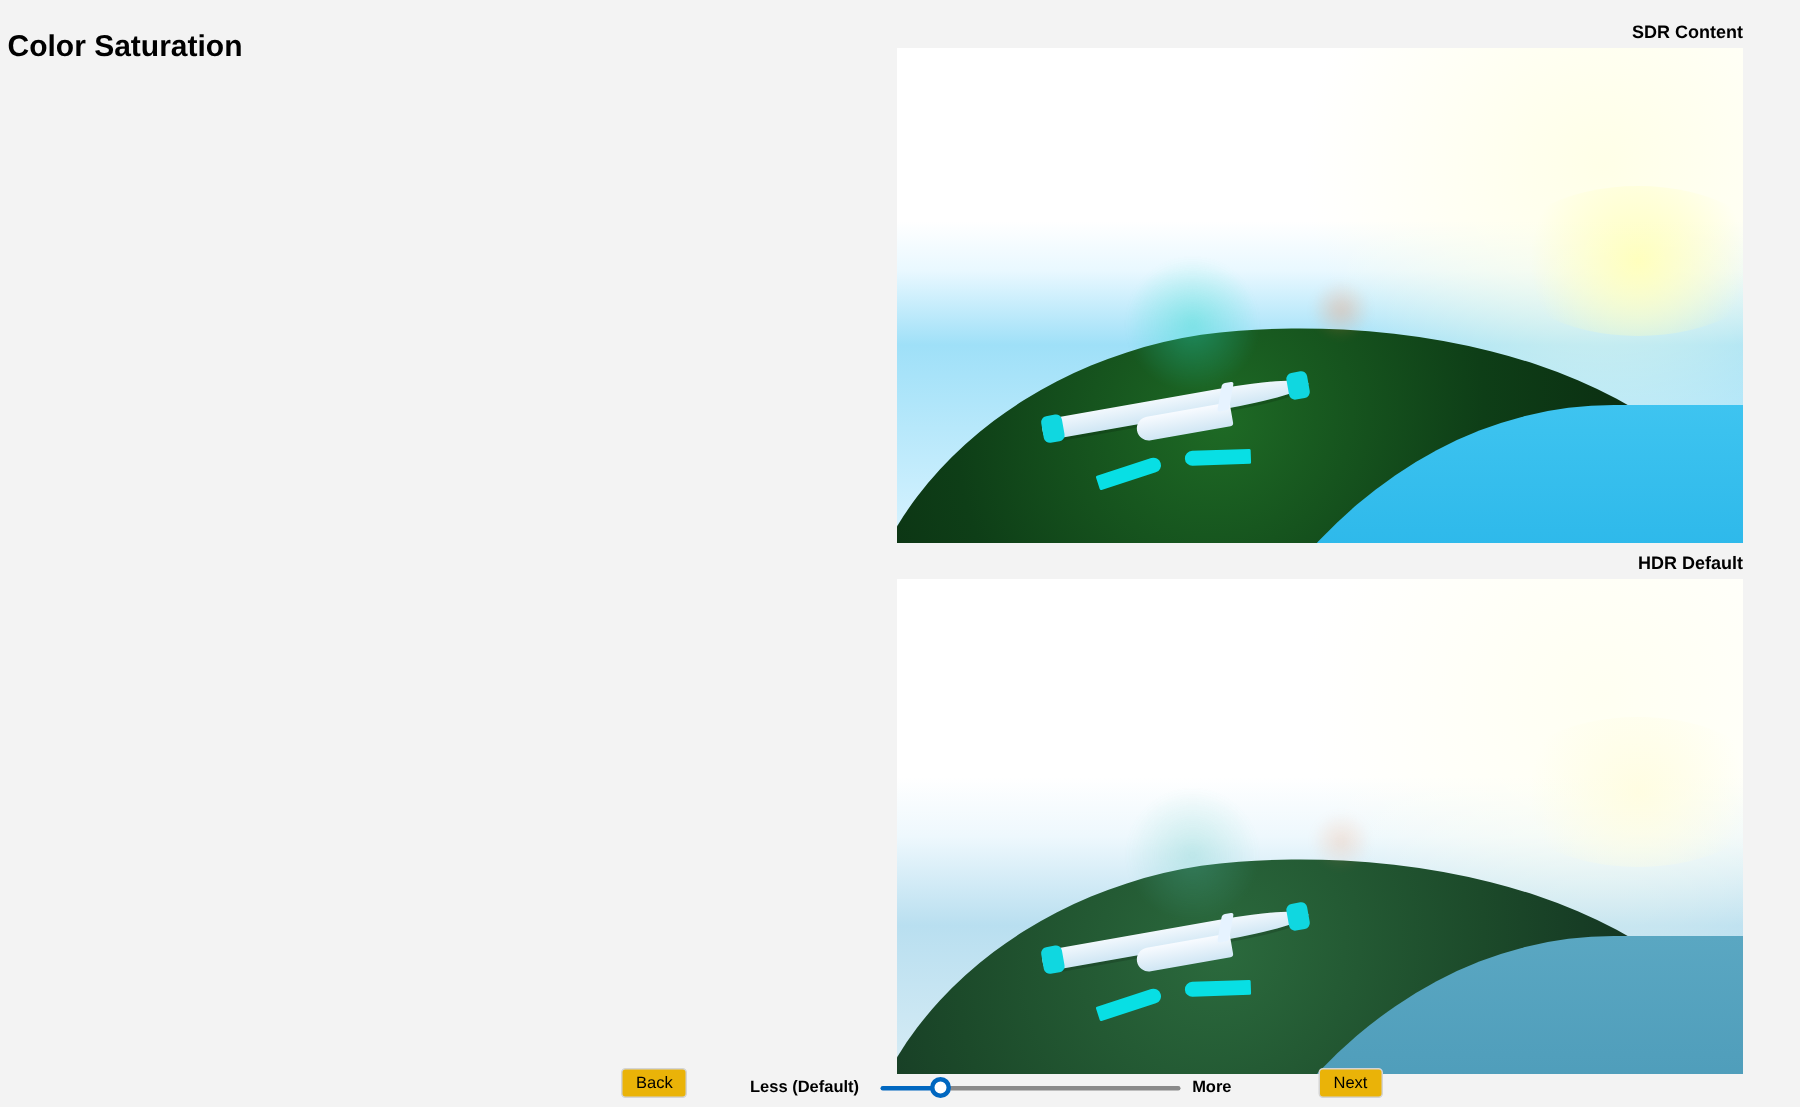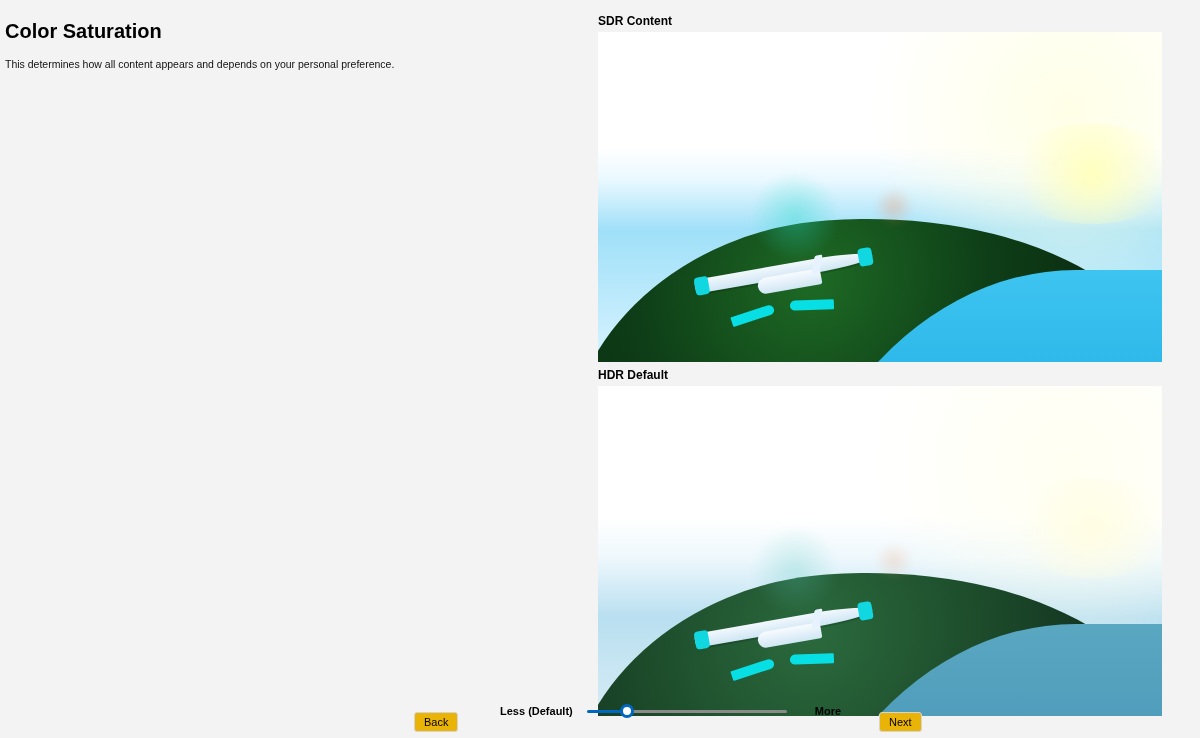--- a/index.html
+++ b/index.html
@@ -48,21 +48,21 @@
 
     
     .right-col {
       position: absolute;
       left: 598px;
       top: 8px;
       width: 564px;
     }
     .prev-label {
       width: 100%;
-      text-align: left;
+      text-align: right;
       font-size: 12px;
       font-weight: 700;
       padding: 6px 0 4px;
     }
     .preview-img {
       width: 564px;
       height: 330px;
       background: #fff;
       position: relative;
       overflow: hidden;
@@ -224,31 +224,31 @@
       padding: 3px 9px;
       cursor: pointer;
       color: #000;
     }
     .btn-back { position: absolute; left: 414px; bottom: 6px; }
     .btn-next { position: absolute; left: 879px; bottom: 6px; margin-top: 24px; }
 
     .slider-group {
       position: absolute;
       left: 500px;
-      bottom: 18px;
+      bottom: 4px;
       display: flex;
       align-items: center;
     }
     .slider-label {
       font-size: 11px;
       font-weight: 600;
       color: #000;
     }
     .slider-label.left { margin-right: 14px; }
-    .slider-label.right { margin-left: 28px; }
+    .slider-label.right { margin-left: 8px; }
 
     .slider {
       position: relative;
       width: 200px;
       height: 18px;
       display: flex;
       align-items: center;
     }
     .slider .track-fill {
       height: 3px;
@@ -273,21 +273,20 @@
       left: 20%;
     }
   </style>
 </head>
 <body>
 
 <div class="page">
 
   <div class="left-col">
     <h1 class="page-title">Color Saturation</h1>
-    <p class="desc2">This determines how all content appears and depends on your personal preference.</p>
   </div>
 
   <div class="right-col">
     <div class="prev-label">SDR Content</div>
     <div class="preview-img sdr">
       <div class="sky"></div>
       <div class="bloom"></div>
       <div class="sun"></div>
       <div class="island"></div>
       <div class="shore"></div>

